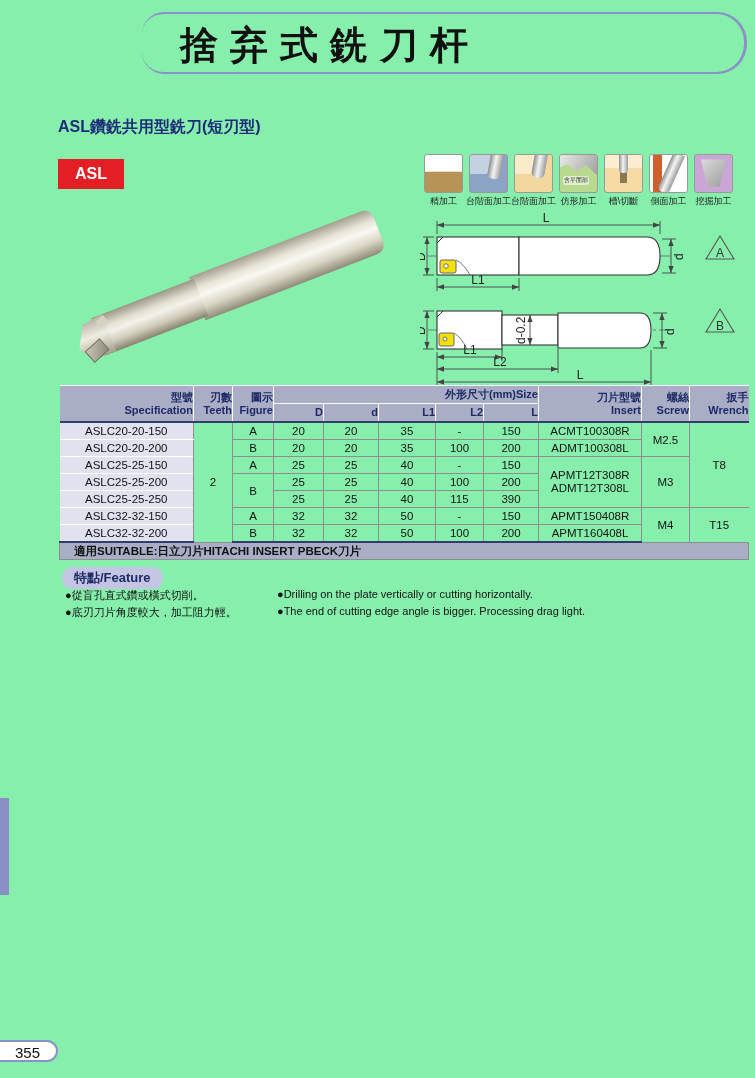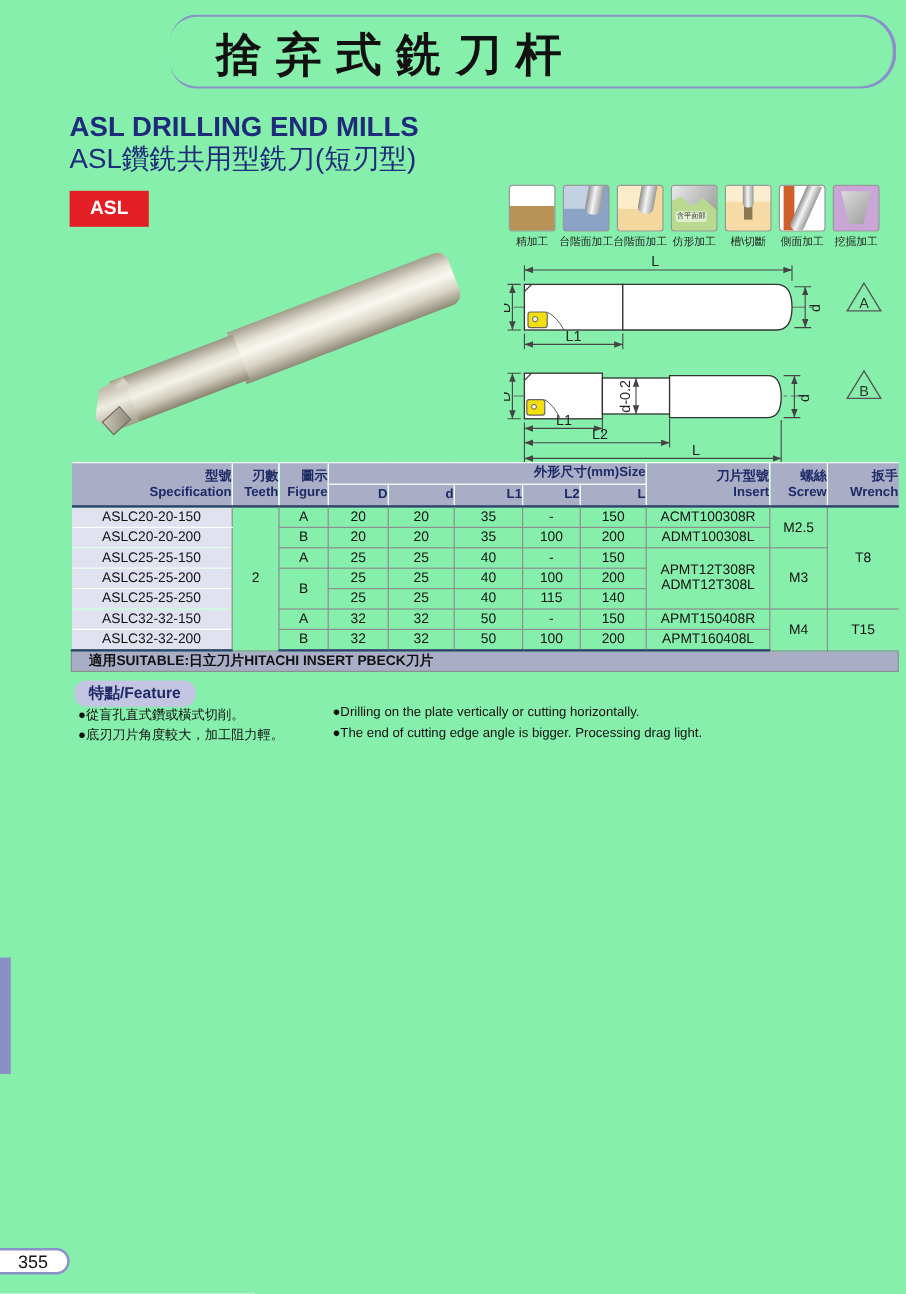--- a/index.html
+++ b/index.html
@@ -8,21 +8,21 @@
 
   
   .banner{position:absolute;left:142px;top:12px;width:602px;height:58px;
     border:2px solid #8a90c8;border-left:none;border-right-width:3px;
     border-radius:22px 30px 30px 22px;}
   .banner-title{position:absolute;left:38px;top:6px;font-size:38px;font-weight:bold;
     color:#111;letter-spacing:12px;white-space:nowrap;}
 
   
   .h-en{position:absolute;left:58px;top:92px;font-size:23px;font-weight:bold;color:#1e2a7a;}
-  .h-zh{position:absolute;left:58px;top:117px;font-size:23px;font-weight:normal;color:#1e2a7a;}
+  .h-zh{position:absolute;left:58px;top:117px;font-size:16px;font-weight:bold;color:#1e2a7a;}
   .series-badge{position:absolute;left:58px;top:159px;width:66px;height:30px;background:#e31e24;
     color:#fff;font-size:16px;font-weight:bold;text-align:center;line-height:30px;}
 
   
   .icons-row{position:absolute;left:421px;top:154px;display:flex;}
   .mi{width:45px;display:flex;flex-direction:column;align-items:center;}
   .mi-box{width:37px;height:37px;border:1px solid #999;border-radius:3px;position:relative;overflow:hidden;background:#fff;}
   .mi-label{font-size:9px;color:#222;margin-top:2px;white-space:nowrap;letter-spacing:0px;}
   .drill{position:absolute;background:linear-gradient(90deg,#8d8d8d,#f4f4f4 45%,#9a9a9a);border-radius:0 0 5px 5px;}
   .mi1 .mi-box{background:linear-gradient(to bottom,#fff 0 44%,#b79357 46% 100%);}
@@ -101,21 +101,20 @@
 </style>
 </head>
 <body>
 
 <div class="page">
 
   <div class="banner">
     <div class="banner-title">捨弃式銑刀杆</div>
   </div>
 
-  <div class="h-en">ASL DRILLING END MILLS</div>
   <div class="h-zh">ASL鑽銑共用型銑刀(短刃型)</div>
   <div class="series-badge">ASL</div>
 
   <div class="icons-row">
     <div class="mi mi1">
       <div class="mi-box"></div>
       <div class="mi-label">精加工</div>
     </div>
     <div class="mi mi2">
       <div class="mi-box">
@@ -338,21 +337,21 @@
         <td>40</td>
         <td>100</td>
         <td>200</td>
       </tr>
       <tr>
         <td class="spec noleft">ASLC25-25-250</td>
         <td>25</td>
         <td>25</td>
         <td>40</td>
         <td>115</td>
-        <td>140</td>
+        <td>390</td>
       </tr>
       <tr>
         <td class="spec noleft">ASLC32-32-150</td>
         <td>A</td>
         <td>32</td>
         <td>32</td>
         <td>50</td>
         <td>-</td>
         <td>150</td>
         <td>APMT150408R</td>

